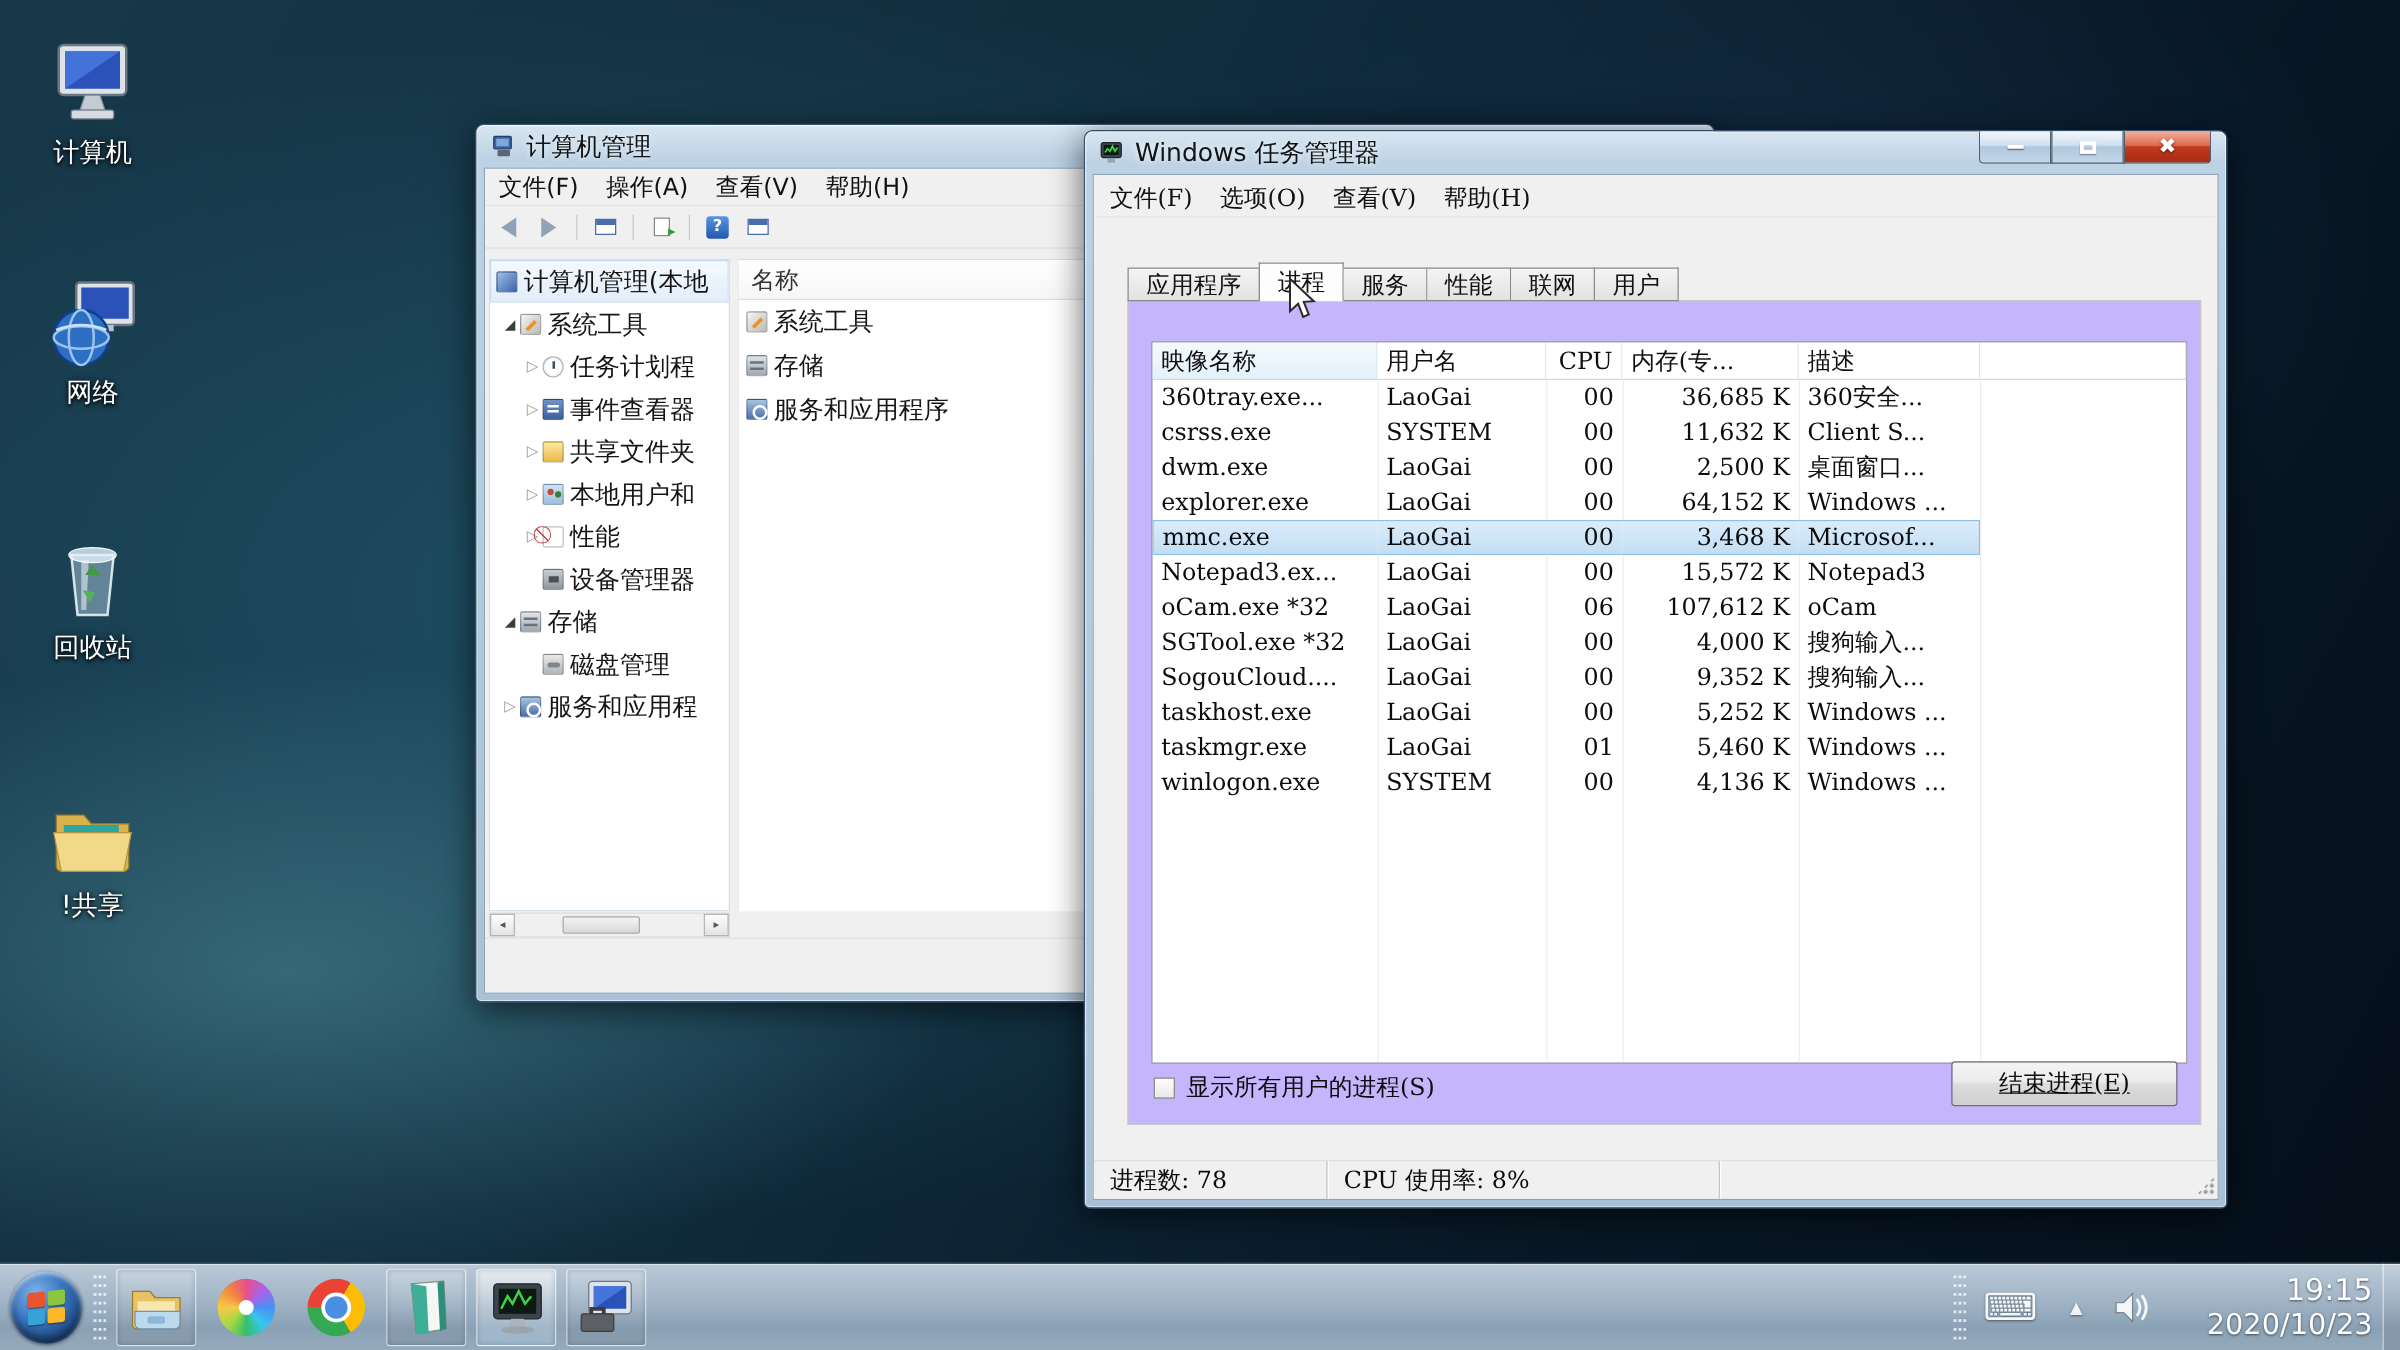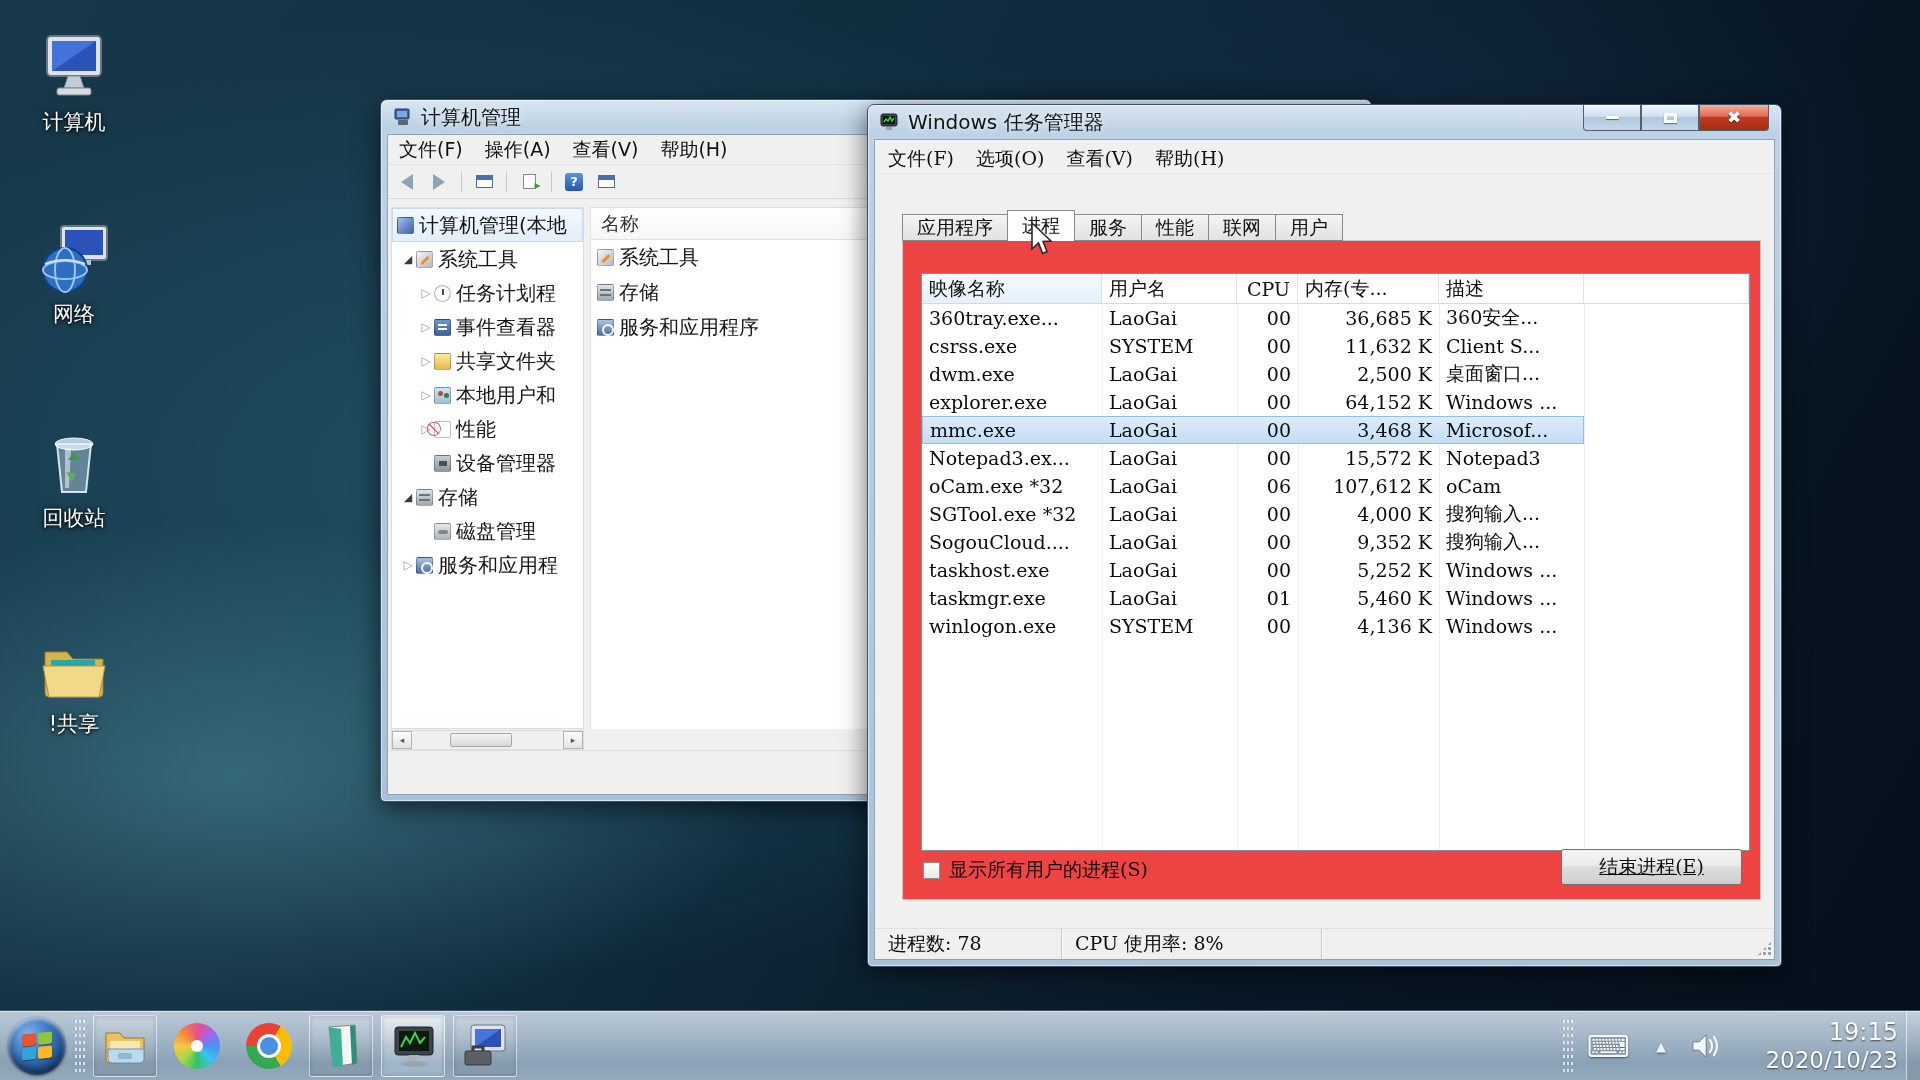--- a/index.html
+++ b/index.html
@@ -85,21 +85,21 @@
   .rp-item{display:flex;align-items:center;height:35px;padding-left:6px;font-size:20px;color:#151515;}
   #cm-statusstrip{position:absolute;left:0;bottom:0;right:0;height:44px;background:#f0f0f0;border-top:1px solid #dfdfdf;}
 
   
   #tm-menubar{position:absolute;left:2px;top:4px;right:2px;height:30px;display:flex;align-items:center;border-bottom:1px solid #e5e5e5;font-family:"DejaVu Serif",serif;}
   #tm-tabs{position:absolute;left:27px;top:70px;height:31px;display:flex;align-items:flex-end;z-index:2;font-family:"DejaVu Serif",serif;}
   .tab{height:27px;padding:0 14px;display:flex;align-items:center;font-size:19px;color:#111;
        background:linear-gradient(180deg,#f4f4f4,#e2e2e2);border:1px solid #8a8a8a;border-left:none;}
   .tab:first-child{border-left:1px solid #8a8a8a;}
   .tab.active{height:31px;background:#fdfdfd;border:1px solid #8a8a8a;border-bottom:none;margin-left:-1px;}
-  #tm-page{position:absolute;left:27px;top:100px;right:13px;bottom:59px;background:#ef4444;border:1px solid #c9c9c9;z-index:1;}
+  #tm-page{position:absolute;left:27px;top:100px;right:13px;bottom:59px;background:#c4b5fd;border:1px solid #c9c9c9;z-index:1;}
   #tm-list{position:absolute;left:18px;top:32px;width:829px;height:578px;background:#fff;border:1px solid #898c95;font-family:"DejaVu Serif",serif;overflow:hidden;}
   .lgrid{display:grid;grid-template-columns:180px 135px 61px 141px 145px 1fr;}
   #lv-header{height:30px;}
   #lv-header .h{display:flex;align-items:center;font-size:19px;color:#101010;background:#fff;border-right:1px solid #e3e3e3;border-bottom:1px solid #d8d8d8;padding:0 7px;}
   #lv-header .h.sorted{background:linear-gradient(180deg,#f4fafe,#e3f1fb);border-right:1px solid #cfe3f3;}
   #lv-header .h.num{justify-content:flex-end;}
   .vline{position:absolute;top:30px;bottom:0;width:1px;background:#ededed;z-index:0;}
   .lrow{height:28px;position:relative;z-index:1;}
   .lrow .c{display:flex;align-items:center;font-size:19px;color:#0c0c0c;padding:0 7px;white-space:nowrap;overflow:hidden;}
   .lrow .c.num{justify-content:flex-end;}
@@ -108,21 +108,21 @@
   .lrow.sel .c.desc{border-right:1px solid #8ec0e8;}
   #tm-foot{position:absolute;left:18px;right:18px;bottom:10px;height:40px;font-family:"DejaVu Serif",serif;}
   #chkrow{position:absolute;left:2px;top:8px;display:flex;align-items:center;gap:9px;}
   #chkbox{width:17px;height:17px;border:1px solid #8e8e8e;background:linear-gradient(180deg,#fefefe,#e9e9e9);}
   #chkrow .clabel{font-size:19px;color:#0c0c0c;}
   #endbtn{position:absolute;right:0;top:0;width:181px;height:36px;border:1px solid #707070;border-radius:3px;
     background:linear-gradient(180deg,#f4f4f4 0%,#ebebeb 45%,#dddddd 50%,#cfcfcf 100%);
     display:flex;align-items:center;justify-content:center;font-size:19px;color:#0c0c0c;text-decoration:underline;}
   #tm-status{position:absolute;left:0;right:0;bottom:0;height:31px;background:#f0f0f0;border-top:1px solid #dfdfdf;display:flex;font-family:"DejaVu Serif",serif;}
   .ssec{display:flex;align-items:center;padding-left:13px;font-size:19px;color:#0c0c0c;border-right:1px solid #c6c6c6;box-shadow:1px 0 0 #fff;}
-  .ssec.s1{width:187px;} .ssec.s2{width:260px;} .ssec.s3{flex:1;border-right:none;box-shadow:none;}
+  .ssec.s1{width:187px;} .ssec.s2{width:314px;} .ssec.s3{flex:1;border-right:none;box-shadow:none;}
   #grip{position:absolute;right:2px;bottom:3px;width:15px;height:15px;
     background-image:radial-gradient(circle,#98a0a8 1.4px,transparent 1.8px);background-size:5px 5px;
     clip-path:polygon(100% 0,100% 100%,0 100%);}
 
   
   #cursor{position:absolute;left:1026px;top:221px;z-index:9;}
 
   
   #taskbar{position:absolute;left:0;bottom:0;width:1920px;height:70px;z-index:5;
     background:linear-gradient(180deg,#bac9d7 0%,#9fb3c5 45%,#8aa1b5 75%,#95aabc 100%);

